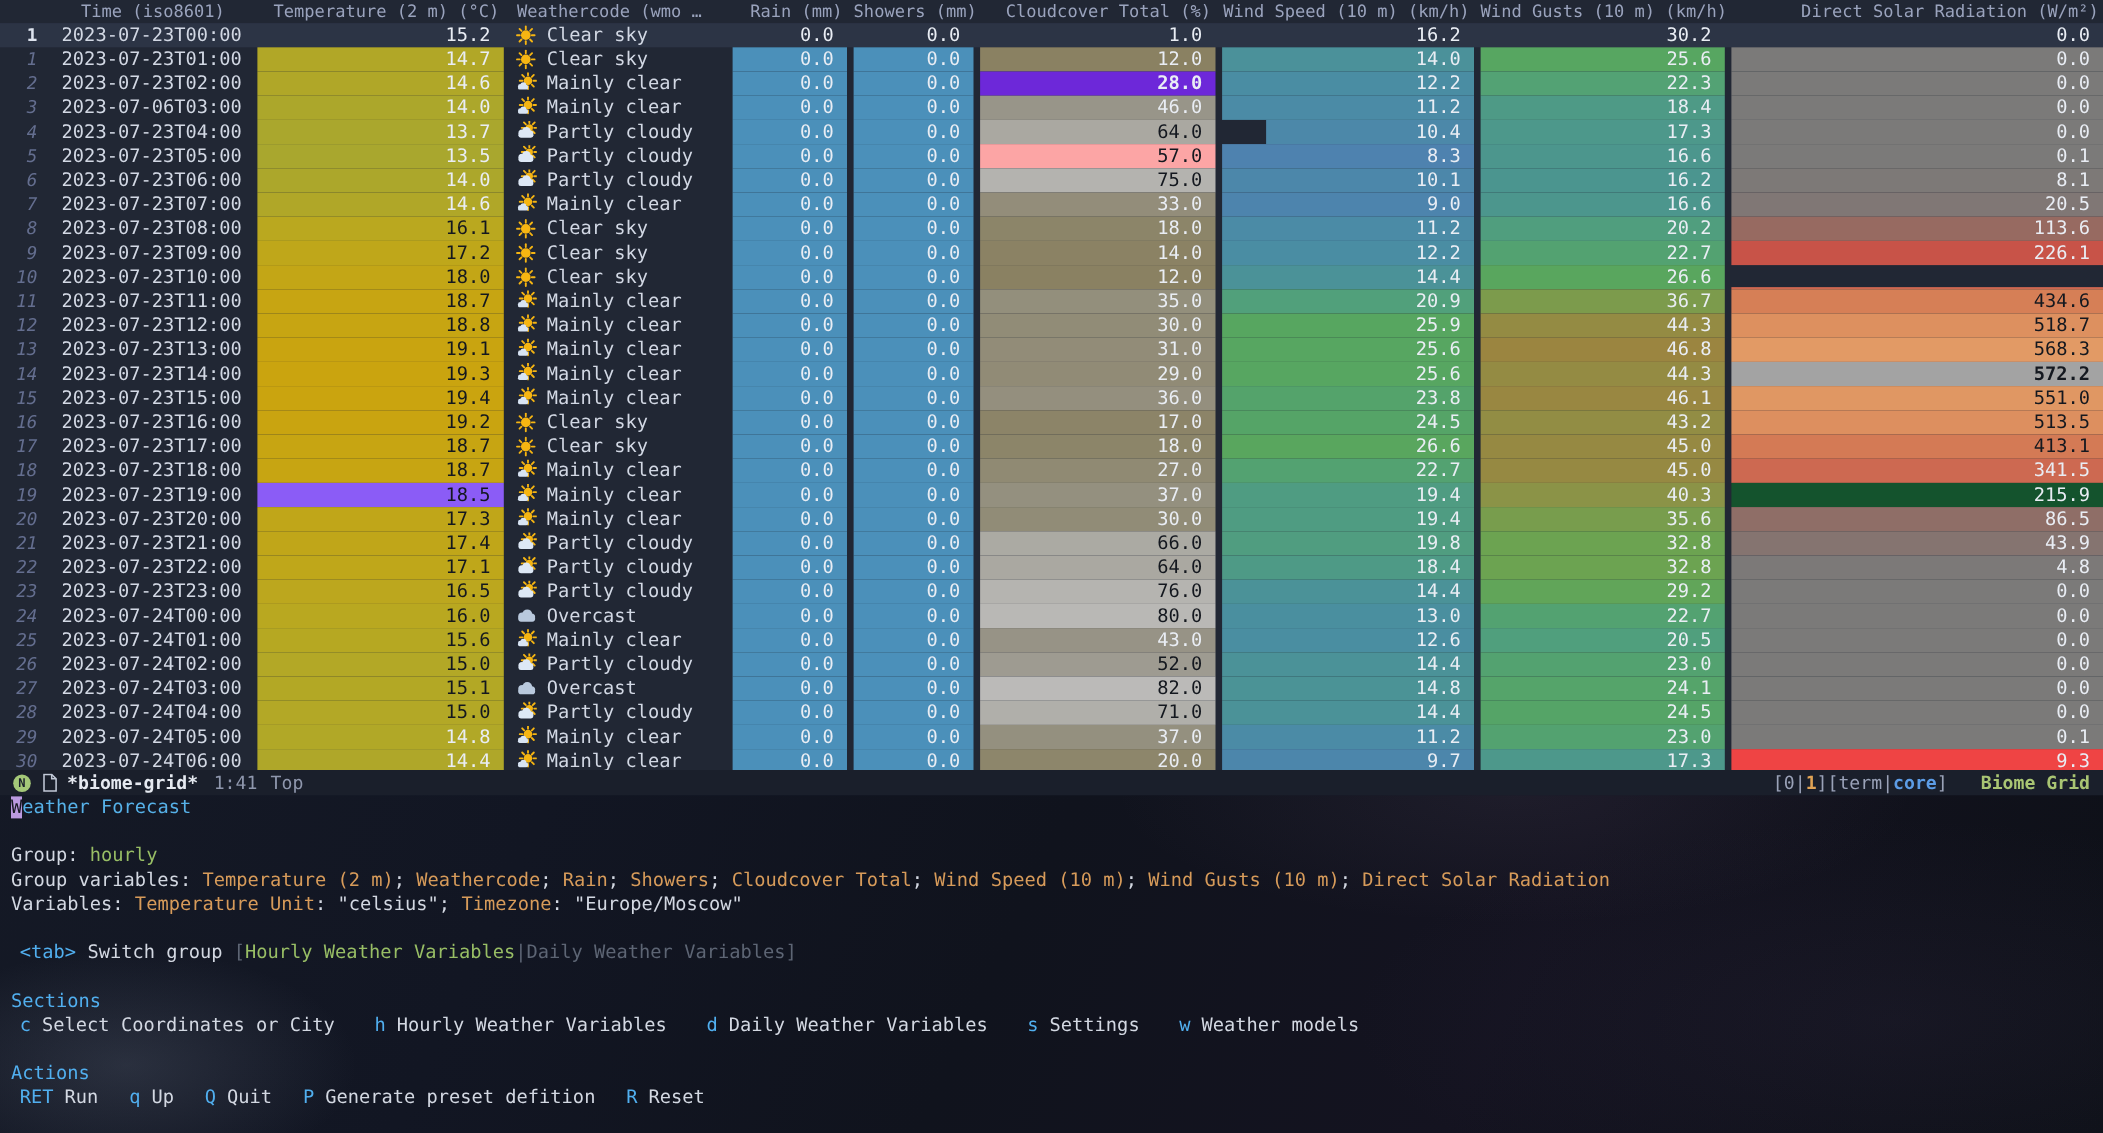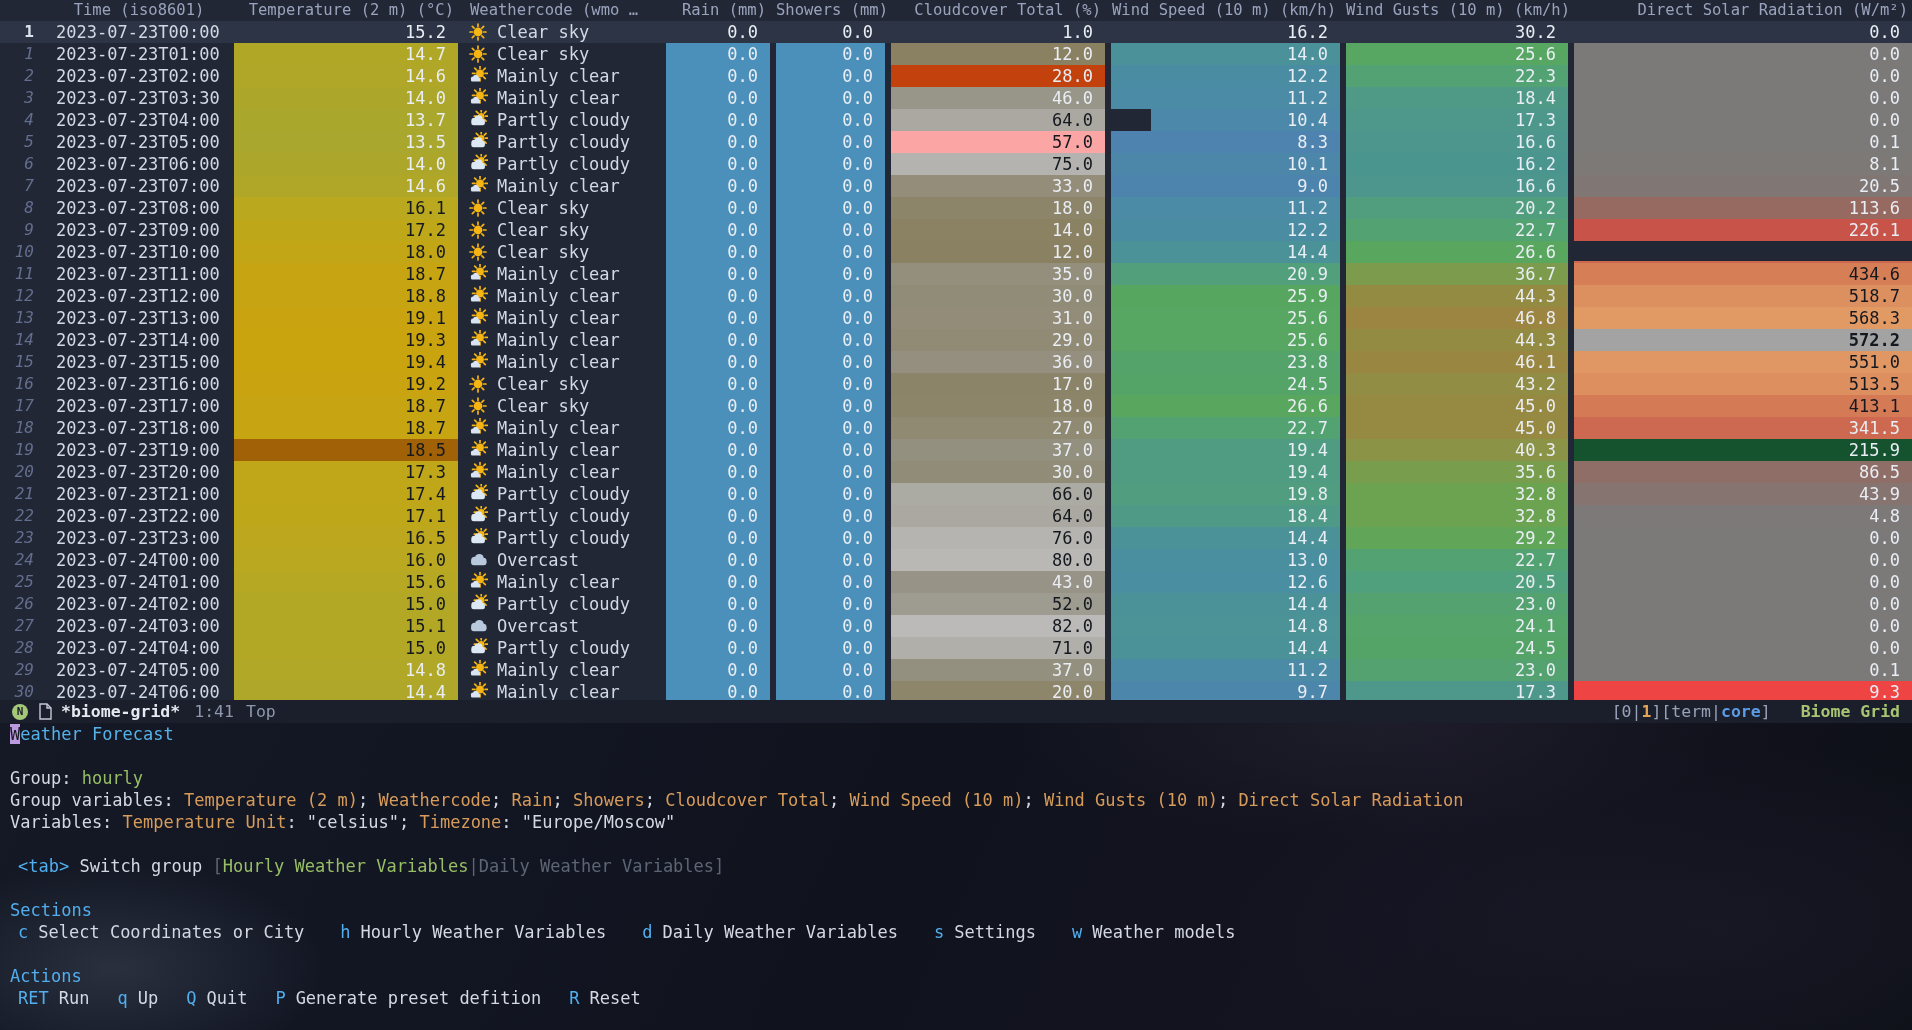--- a/index.html
+++ b/index.html
@@ -156,28 +156,28 @@
                   <circle cx="10.6" cy="4.9" r="4.3"></circle>
                   <circle cx="14.4" cy="7.3" r="3.1"></circle>
                   <rect x="2.7" y="6.4" width="14.8" height="4.9" rx="2.45"></rect>
                 </g>
               </svg>
             </span>
             <span>Mainly clear</span>
           </div>
           <div class="cell val rain" style="background: rgb(75, 144, 186);">0.0</div>
           <div class="cell val showers" style="background: rgb(75, 144, 186);">0.0</div>
-          <div class="cell val cloud" style="background: #c2410c;">28.0</div>
+          <div class="cell val cloud" style="background: #6d28d9; font-weight: bold;">28.0</div>
           <div class="cell val wind" style="background: rgb(74, 141, 163);">12.2</div>
           <div class="cell val gusts" style="background: rgb(83, 162, 116);">22.3</div>
           <div class="cell val solar" style="background: rgb(123, 122, 121);">0.0</div>
         </div>
         <div class="grow">
           <div class="cell num">3</div>
-          <div class="cell time">2023-07-23T03:30</div>
+          <div class="cell time">2023-07-06T03:00</div>
           <div class="cell val temp" style="background: rgb(172, 167, 43);">14.0</div>
           <div class="cell weather">
             <span class="wicon">
               <svg viewBox="0 0 20 20">
                 <circle cx="12" cy="7.4" r="3.9" fill="#f6b512"></circle>
                 <line x1="17.0" y1="7.4" x2="19.5" y2="7.4" stroke="#f6b512" stroke-width="1.7" stroke-linecap="round"></line>
                 <line x1="15.5" y1="10.9" x2="17.3" y2="12.7" stroke="#f6b512" stroke-width="1.7" stroke-linecap="round"></line>
                 <line x1="12.0" y1="12.4" x2="12.0" y2="14.9" stroke="#f6b512" stroke-width="1.7" stroke-linecap="round"></line>
                 <line x1="8.5" y1="10.9" x2="6.7" y2="12.7" stroke="#f6b512" stroke-width="1.7" stroke-linecap="round"></line>
                 <line x1="7.0" y1="7.4" x2="4.5" y2="7.4" stroke="#f6b512" stroke-width="1.7" stroke-linecap="round"></line>
@@ -662,21 +662,21 @@
           <div class="cell val rain" style="background: rgb(75, 144, 186);">0.0</div>
           <div class="cell val showers" style="background: rgb(75, 144, 186);">0.0</div>
           <div class="cell val cloud" style="background: rgb(144, 138, 115);">27.0</div>
           <div class="cell val wind" style="background: rgb(83, 162, 113);">22.7</div>
           <div class="cell val gusts" style="background: rgb(150, 137, 66);">45.0</div>
           <div class="cell val solar" style="background: rgb(205, 105, 81);">341.5</div>
         </div>
         <div class="grow">
           <div class="cell num">19</div>
           <div class="cell time">2023-07-23T19:00</div>
-          <div class="cell val temp dark" style="background: #a16207;">18.5</div>
+          <div class="cell val temp dark" style="background: #8b5cf6;">18.5</div>
           <div class="cell weather">
             <span class="wicon">
               <svg viewBox="0 0 20 20">
                 <circle cx="12" cy="7.4" r="3.9" fill="#f6b512"></circle>
                 <line x1="17.0" y1="7.4" x2="19.5" y2="7.4" stroke="#f6b512" stroke-width="1.7" stroke-linecap="round"></line>
                 <line x1="15.5" y1="10.9" x2="17.3" y2="12.7" stroke="#f6b512" stroke-width="1.7" stroke-linecap="round"></line>
                 <line x1="12.0" y1="12.4" x2="12.0" y2="14.9" stroke="#f6b512" stroke-width="1.7" stroke-linecap="round"></line>
                 <line x1="8.5" y1="10.9" x2="6.7" y2="12.7" stroke="#f6b512" stroke-width="1.7" stroke-linecap="round"></line>
                 <line x1="7.0" y1="7.4" x2="4.5" y2="7.4" stroke="#f6b512" stroke-width="1.7" stroke-linecap="round"></line>
                 <line x1="8.5" y1="3.9" x2="6.7" y2="2.1" stroke="#f6b512" stroke-width="1.7" stroke-linecap="round"></line>

